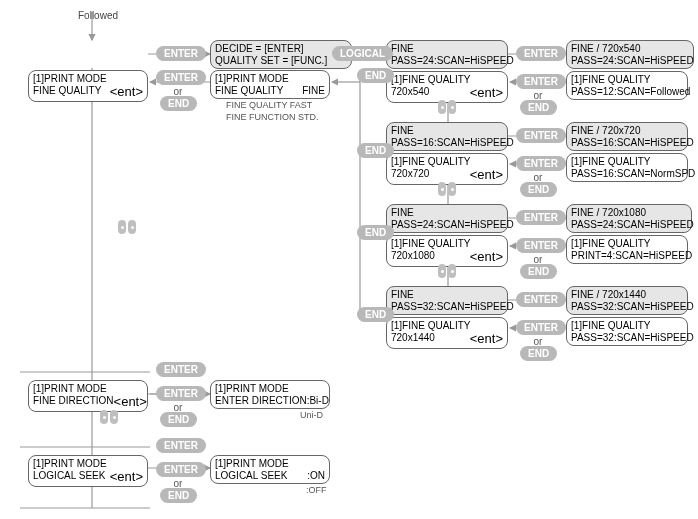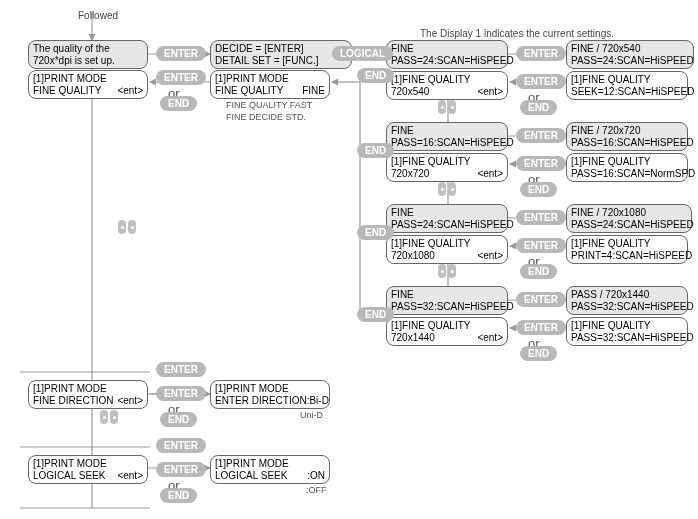--- a/index.html
+++ b/index.html
@@ -1,24 +1,24 @@
 <!DOCTYPE html>
 <html><head>
 <meta charset="utf-8">
 <style>
   html,body{margin:0;padding:0;background:#fff;font-family:Arial,Helvetica,sans-serif;font-size:10px;color:#000}
   .stage{position:relative;width:698px;height:519px}
   .box{position:absolute;border:1.5px solid #666;border-radius:8px;background:#fff;padding:2px 4px;box-sizing:border-box;line-height:1.15}
   .box.shade{background:#e6e6e6}
   .line1{white-space:nowrap}
   .line2{white-space:nowrap;display:flex;justify-content:space-between}
-  .ent{font-size:10px}
+  .ent{font-size:13px}
   .pill{position:absolute;background:#b8b8b8;color:#fff;font-weight:bold;font-size:10px;
         border-radius:10px;padding:2px 8px;text-align:center;min-width:34px;box-sizing:border-box}
-  .or{position:absolute;font-size:13px;color:#555;width:20px}
+  .or{position:absolute;font-size:10px;color:#555;text-align:center;width:20px}
   .note{position:absolute;font-size:10px;color:#444;white-space:nowrap}
   .tiny{font-size:9px;color:#555;position:absolute;white-space:nowrap}
   .dbl{position:absolute}
   .ovals{position:absolute;display:flex;gap:2px}
   .oval{width:8px;height:14px;border-radius:4px;background:#bfbfbf;display:flex;flex-direction:column;justify-content:space-around;align-items:center}
   .oval .dot{width:3px;height:3px;border-radius:50%;background:#fff}
   svg{position:absolute;left:0;top:0;pointer-events:none}
   .ah{fill:#999}
   .ln{stroke:#999;stroke-width:1.2}
 </style>
@@ -72,26 +72,21 @@
     <line class="ln" x1="448" y1="177" x2="448" y2="204"></line>
     <line class="ln" x1="448" y1="259" x2="448" y2="286"></line>
 
     <line class="ln" x1="148" y1="394" x2="210" y2="394" marker-end="url(#ar)"></line>
     <line class="ln" x1="210" y1="394" x2="150" y2="394"></line>
 
     <line class="ln" x1="148" y1="468" x2="210" y2="468" marker-end="url(#ar)"></line>
   </svg>
 
   <div class="note" style="left:78px;top:10px">Followed</div>
-  <div class="note" style="left:420px;top:28px">The Display 1 indicates the current settings.</div>
-
-  <div class="box shade" style="left:28px;top:40px;width:120px">
-    <div class="line1">The quality of the</div>
-    <div class="line1">720x*dpi is set up.</div>
-  </div>
+
   <div class="box" style="left:28px;top:70px;width:120px">
     <div class="line1">[1]PRINT MODE</div>
     <div class="line2">
         <span>FINE QUALITY</span>
         <span class="ent">&lt;ent&gt;</span>
       </div>
   </div>
 
   <div class="box" style="left:28px;top:380px;width:120px">
     <div class="line1">[1]PRINT MODE</div>
@@ -103,31 +98,31 @@
   <div class="box" style="left:28px;top:455px;width:120px">
     <div class="line1">[1]PRINT MODE</div>
     <div class="line2">
         <span>LOGICAL SEEK</span>
         <span class="ent">&lt;ent&gt;</span>
       </div>
   </div>
 
   <div class="box shade" style="left:210px;top:40px;width:142px">
     <div class="line1">DECIDE      = [ENTER]</div>
-    <div class="line1">DETAIL SET  = [FUNC.]</div>
+    <div class="line1">QUALITY SET  = [FUNC.]</div>
   </div>
   <div class="box" style="left:210px;top:70px;width:120px">
     <div class="line1">[1]PRINT MODE</div>
     <div class="line2">
         <span>FINE QUALITY</span>
         <span>FINE</span>
       </div>
   </div>
   <div class="tiny" style="left:226px;top:100px">FINE QUALITY  FAST</div>
-  <div class="tiny" style="left:226px;top:112px">FINE DECIDE  STD.</div>
+  <div class="tiny" style="left:226px;top:112px">FINE FUNCTION  STD.</div>
 
   <div class="box" style="left:210px;top:380px;width:120px">
     <div class="line1">[1]PRINT MODE</div>
     <div class="line1">ENTER DIRECTION:Bi-D</div>
   </div>
   <div class="tiny" style="left:300px;top:410px">Uni-D</div>
 
   <div class="box" style="left:210px;top:455px;width:120px">
     <div class="line1">[1]PRINT MODE</div>
     <div class="line2">
@@ -193,21 +188,21 @@
     </div>
   </div>
 
   <div class="dbl" style="left:566px;top:40px">
     <div class="box shade" style="position:relative;width:128px">
       <div class="line1">FINE / 720x540</div>
       <div class="line1">PASS=24:SCAN=HiSPEED</div>
     </div>
     <div class="box" style="position:relative;width:122px;margin-top:2px">
       <div class="line1">[1]FINE QUALITY</div>
-      <div class="line1">SEEK=12:SCAN=HiSPEED</div>
+      <div class="line1">PASS=12:SCAN=Followed</div>
     </div>
   </div>
   <div class="dbl" style="left:566px;top:122px">
     <div class="box shade" style="position:relative;width:122px">
       <div class="line1">FINE / 720x720</div>
       <div class="line1">PASS=16:SCAN=HiSPEED</div>
     </div>
     <div class="box" style="position:relative;width:122px;margin-top:2px">
       <div class="line1">[1]FINE QUALITY</div>
       <div class="line1">PASS=16:SCAN=NormSPD</div>
@@ -218,21 +213,21 @@
       <div class="line1">FINE / 720x1080</div>
       <div class="line1">PASS=24:SCAN=HiSPEED</div>
     </div>
     <div class="box" style="position:relative;width:122px;margin-top:2px">
       <div class="line1">[1]FINE QUALITY</div>
       <div class="line1">PRINT=4:SCAN=HiSPEED</div>
     </div>
   </div>
   <div class="dbl" style="left:566px;top:286px">
     <div class="box shade" style="position:relative;width:122px">
-      <div class="line1">PASS / 720x1440</div>
+      <div class="line1">FINE / 720x1440</div>
       <div class="line1">PASS=32:SCAN=HiSPEED</div>
     </div>
     <div class="box" style="position:relative;width:122px;margin-top:2px">
       <div class="line1">[1]FINE QUALITY</div>
       <div class="line1">PASS=32:SCAN=HiSPEED</div>
     </div>
   </div>
 
   <div class="pill" style="left:156px;top:46px">ENTER</div>
 

